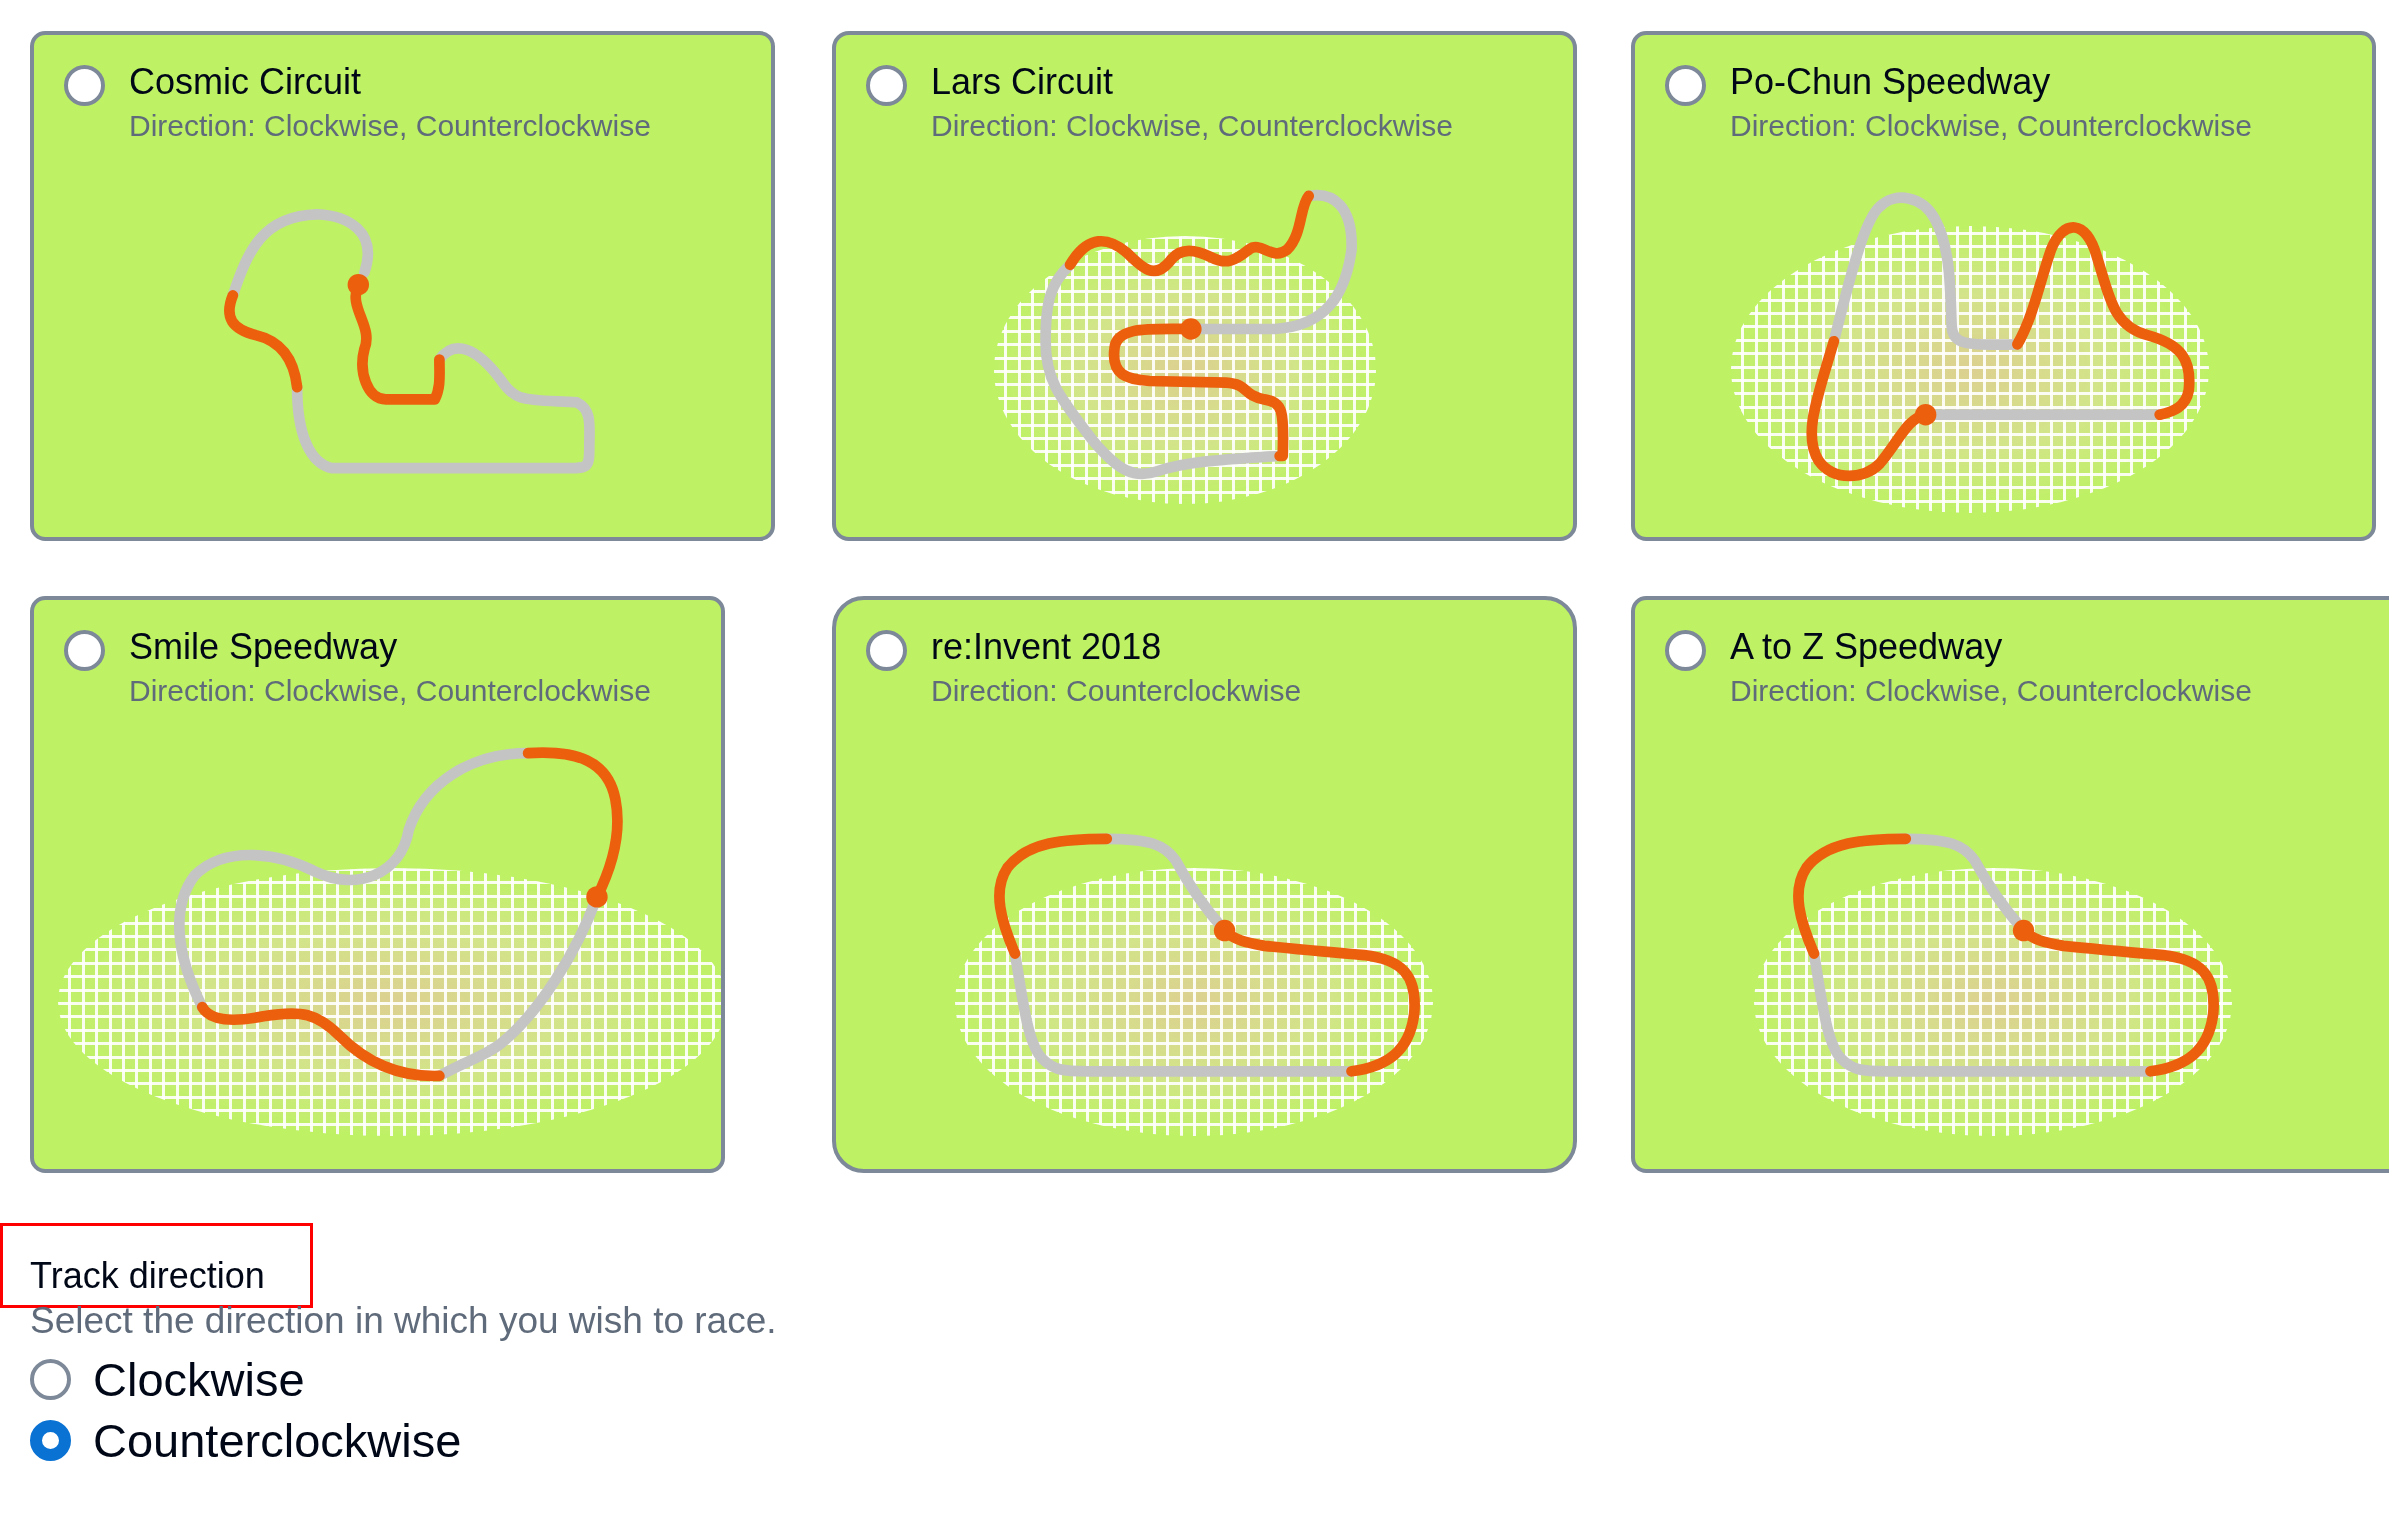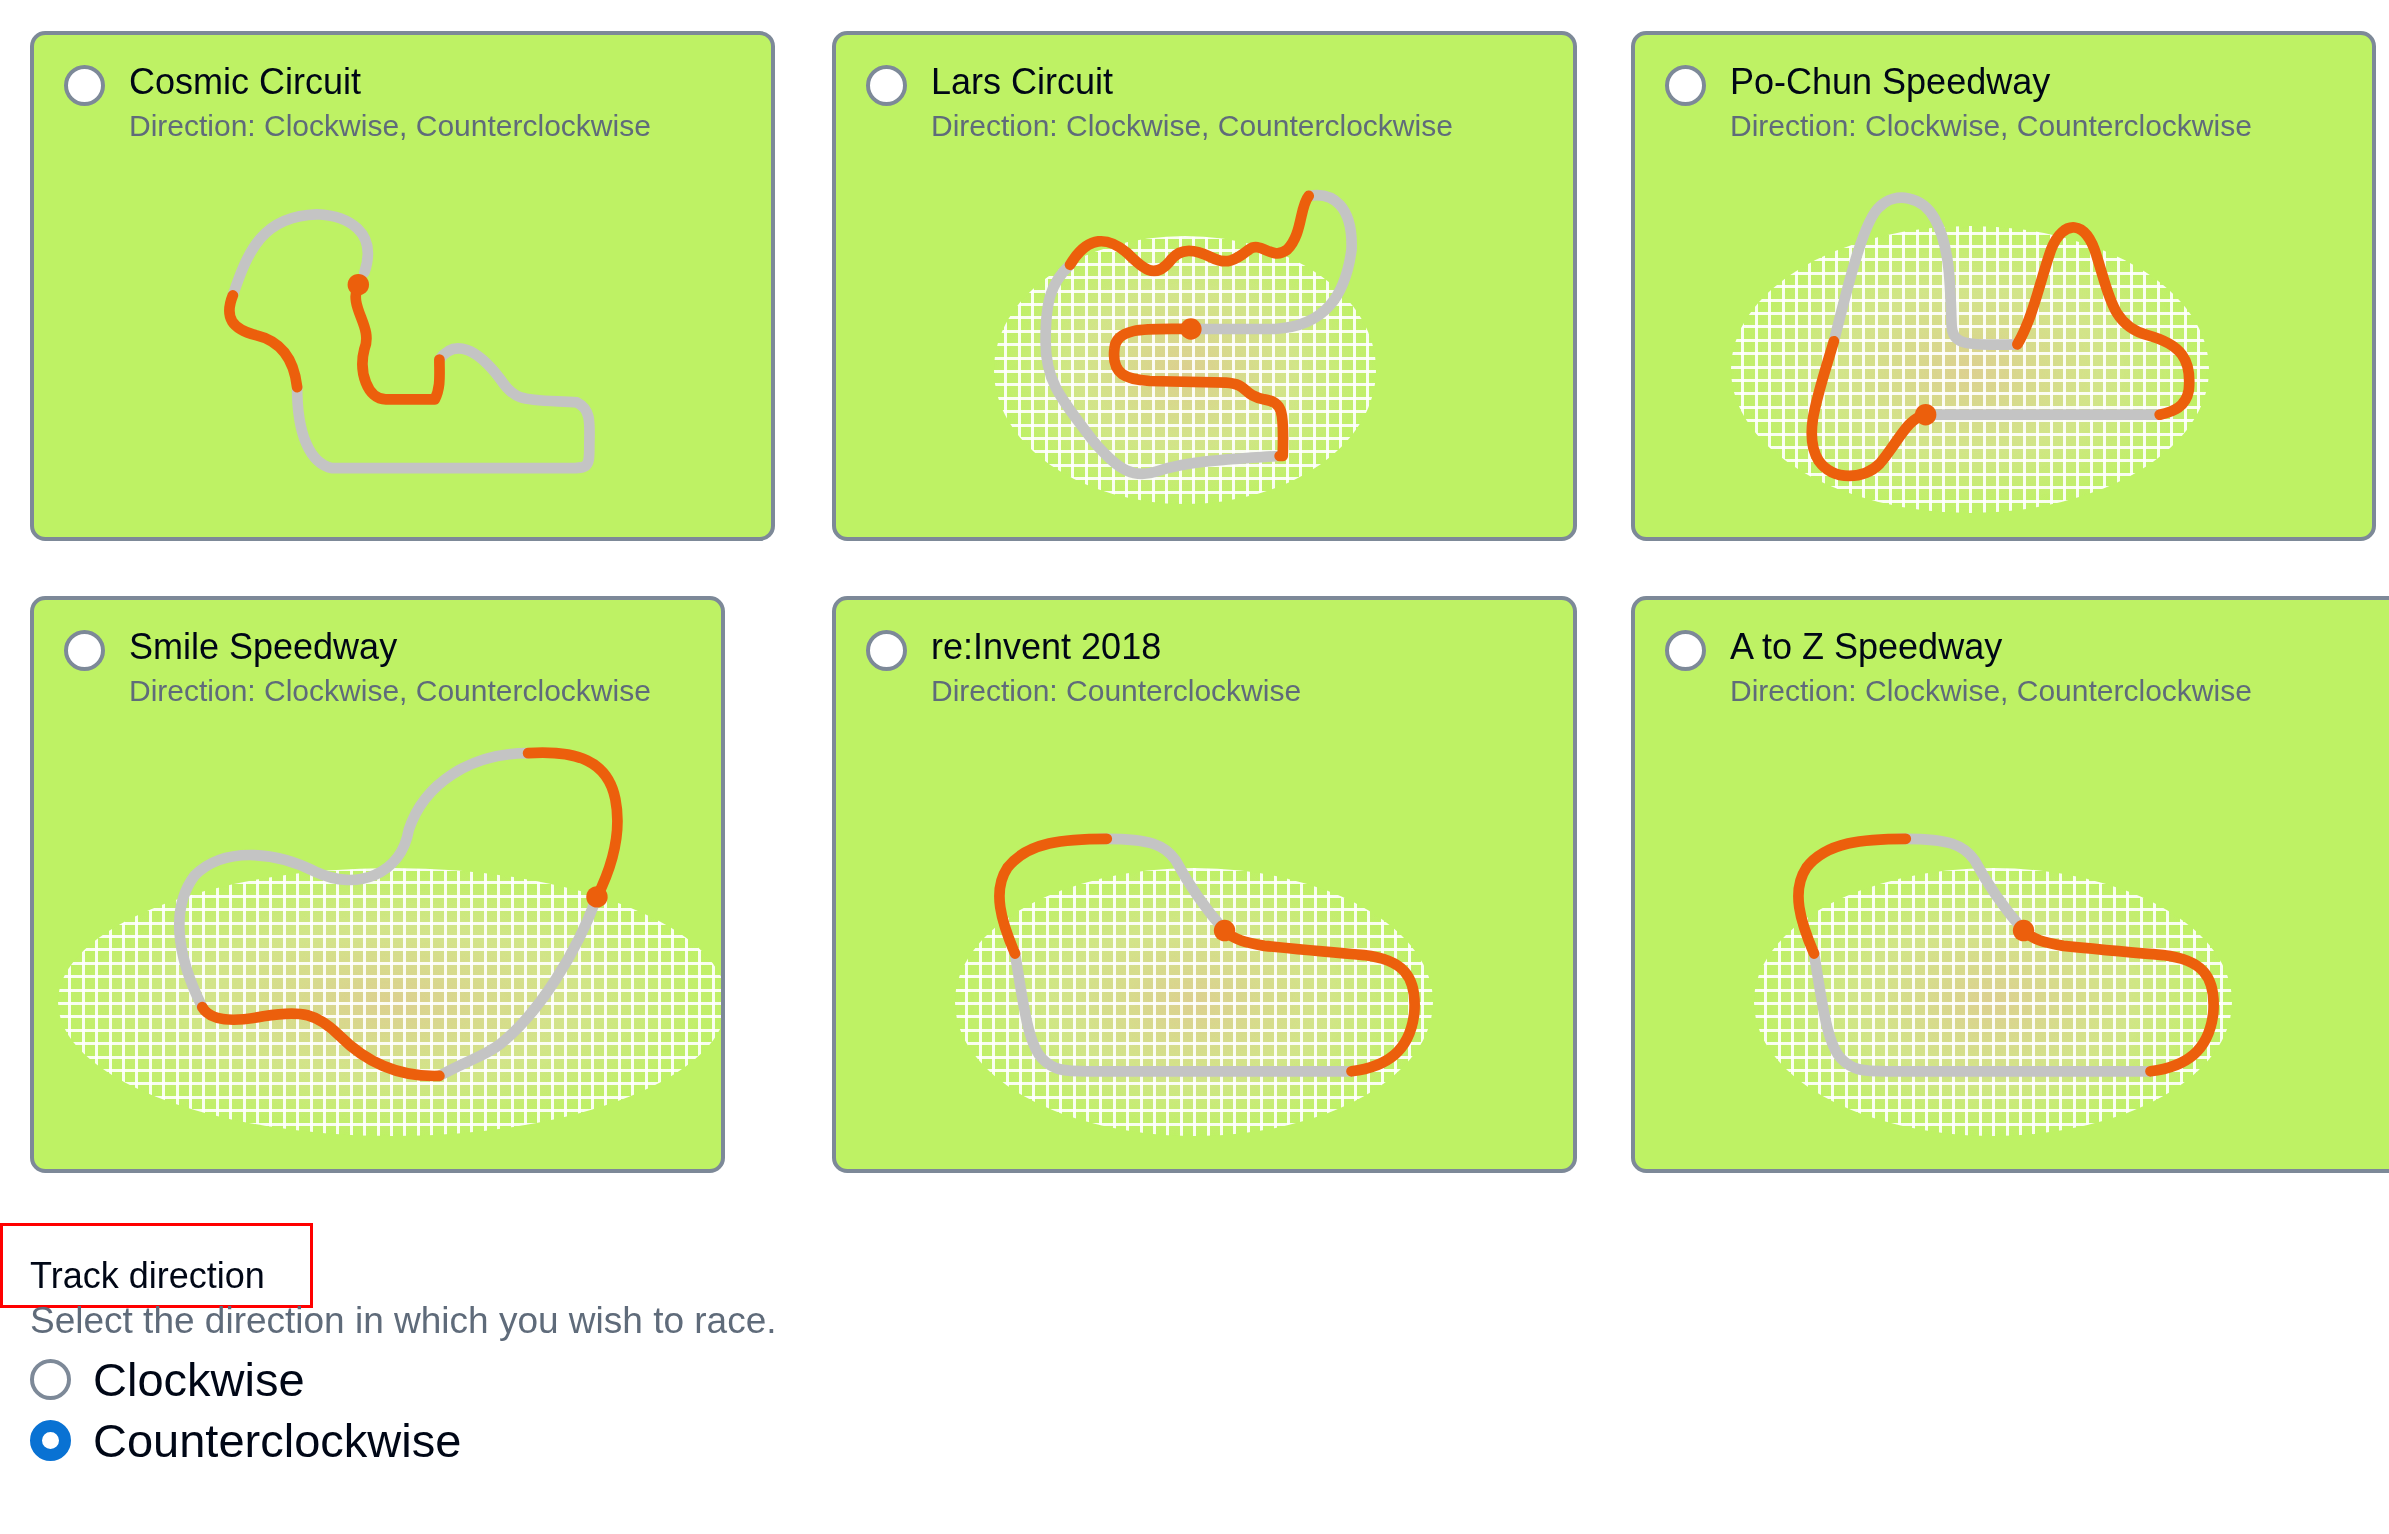--- a/index.html
+++ b/index.html
@@ -34,21 +34,21 @@
   <svg class="track-svg" width="745" height="510" viewBox="0 0 487 333">
     <path fill="none" stroke="#c4c4c4" stroke-width="7" stroke-linecap="round" stroke-linejoin="round" d="M130 170 C140 140 150 118 185 117 C205 118 225 128 216 155 M265 212 C275 198 290 205 305 225 C315 240 320 238 355 240 C365 245 363 255 363 270 C363 282 362 283 350 283 L195 283 C180 280 172 260 172 230"></path>
     <path fill="none" stroke="#ec5f0c" stroke-width="7" stroke-linecap="round" stroke-linejoin="round" d="M212 163 C205 178 222 190 216 205 C212 220 218 238 230 238 L262 238 C266 230 265 222 265 212 M172 230 C170 212 162 200 145 196 C130 192 124 185 130 170"></path>
     <circle cx="212" cy="163" r="7" fill="#ec5f0c"></circle>
   </svg>
   <span class="radio"></span>
   <div class="card-title">Cosmic Circuit</div>
   <div class="card-sub">Direction: Clockwise, Counterclockwise</div>
 </div>
 
-<div class="card" style="left:832px; top:31px; width:745px; height:510px;">
+<div class="card" style="left:832px; top:31px; width:745px; height:510px;border-radius:17px;">
   <div class="mapwash" style="left:158px; top:201px; width:382px; height:268px;"></div>
   <svg class="track-svg" width="745" height="510" viewBox="0 0 487 333">
     <path fill="none" stroke="#c4c4c4" stroke-width="7" stroke-linecap="round" stroke-linejoin="round" d="M309 105 C325 102 338 112 337 140 C333 170 320 190 287 192 L232 192 M290 275 C260 277 230 278 210 285 C195 290 185 285 168 265 C145 235 137 225 137 200 C137 175 140 162 153 150"></path>
     <path fill="none" stroke="#ec5f0c" stroke-width="7" stroke-linecap="round" stroke-linejoin="round" d="M153 150 C165 130 178 132 190 142 C200 152 208 160 218 148 C225 138 235 140 245 145 C255 150 260 148 270 140 C278 134 285 148 295 140 C305 130 303 112 309 105 M232 192 C205 192 183 190 182 205 C180 222 190 225 205 226 L255 227 C270 228 265 235 280 238 C292 240 293 245 292 275 L290 275"></path>
     <circle cx="232" cy="192" r="7" fill="#ec5f0c"></circle>
   </svg>
   <span class="radio"></span>
   <div class="card-title">Lars Circuit</div>
   <div class="card-sub">Direction: Clockwise, Counterclockwise</div>
 </div>
@@ -70,21 +70,21 @@
   <svg class="track-svg" width="745" height="577" viewBox="0 0 487 377">
     <path fill="none" stroke="#c4c4c4" stroke-width="7" stroke-linecap="round" stroke-linejoin="round" d="M368 194 C355 230 330 270 305 290 C295 298 285 300 265 311 M110 266 C92 230 90 200 105 180 C125 160 160 165 185 178 C210 190 240 180 245 150 C255 120 285 100 323 100"></path>
     <path fill="none" stroke="#ec5f0c" stroke-width="7" stroke-linecap="round" stroke-linejoin="round" d="M323 100 C355 98 375 105 380 130 C385 155 375 180 368 194 M265 311 C235 312 215 300 200 285 C185 270 175 268 150 272 C130 276 115 275 110 266"></path>
     <circle cx="368" cy="194" r="7" fill="#ec5f0c"></circle>
   </svg>
   <span class="radio"></span>
   <div class="card-title">Smile Speedway</div>
   <div class="card-sub">Direction: Clockwise, Counterclockwise</div>
 </div>
 
-<div class="card" style="left:832px; top:596px; width:745px; height:577px;">
+<div class="card" style="left:832px; top:596px; width:745px; height:577px;border-radius:32px;">
   <div class="mapwash" style="left:119px; top:268px; width:478px; height:268px;"></div>
   <svg class="track-svg" width="745" height="577" viewBox="0 0 487 377">
     <path fill="none" stroke="#c4c4c4" stroke-width="7" stroke-linecap="round" stroke-linejoin="round" d="M177 156 L172 156 M117 231 C122 260 125 290 135 300 C142 307 148 308 165 308 L337 308 M254 216 C240 200 230 185 222 170 C215 160 205 156 177 156"></path>
     <path fill="none" stroke="#ec5f0c" stroke-width="7" stroke-linecap="round" stroke-linejoin="round" d="M177 156 C150 156 125 158 112 175 C102 190 108 210 117 231 M337 308 C360 305 375 295 378 270 C380 245 370 235 345 232 C320 230 300 228 280 226 C268 224 260 222 254 216"></path>
     <circle cx="254" cy="216" r="7" fill="#ec5f0c"></circle>
   </svg>
   <span class="radio"></span>
   <div class="card-title">re:Invent 2018</div>
   <div class="card-sub">Direction: Counterclockwise</div>
 </div>

